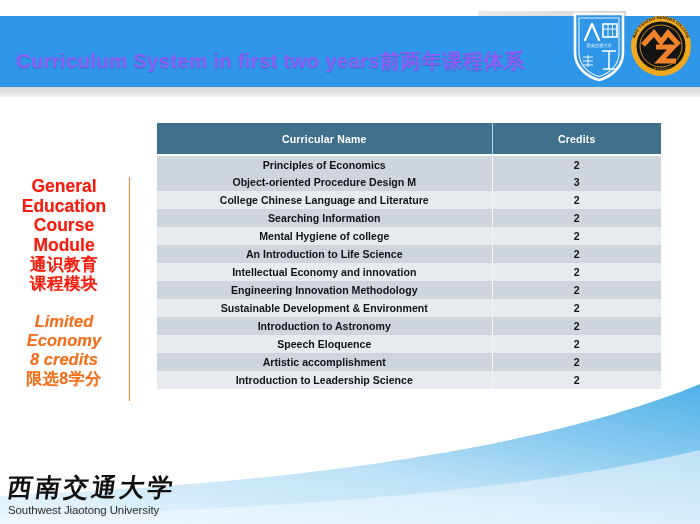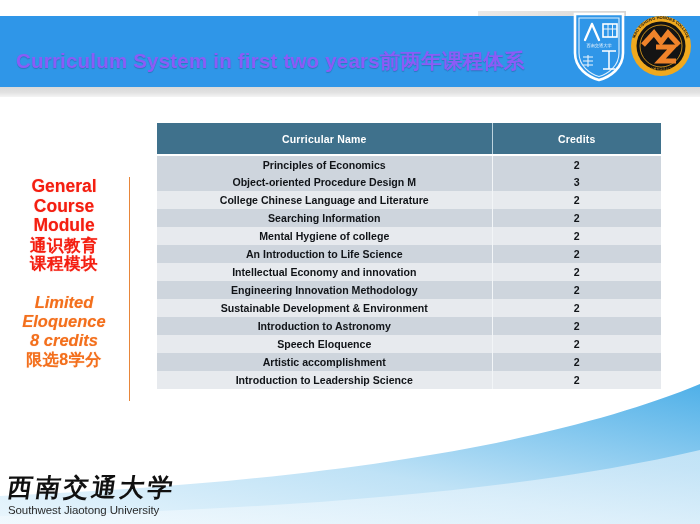--- a/index.html
+++ b/index.html
@@ -234,28 +234,29 @@
         <path id="arcTop" d="M4,31 A27,27 0 0,1 58,31"></path>
       </defs>
       <text x="31" y="55" font-size="3.2" fill="#f0a91e" text-anchor="middle" font-family="'Liberation Sans', sans-serif">西南交通大学茅以升学院</text>
     </svg>
 
   </div>
 
   <div class="sidebar">
     <div class="sidebar-red">
       <div>General</div>
+      <div>Education</div>
       <div>Course</div>
       <div>Module</div>
       <div class="cn">通识教育</div>
       <div class="cn">课程模块</div>
     </div>
     <div class="sidebar-orange">
       <div>Limited</div>
-      <div>Eloquence</div>
+      <div>Economy</div>
       <div>8 credits</div>
       <div class="cn">限选8学分</div>
     </div>
   </div>
   <div class="sidebar-divider"></div>
 
   <table class="course-table">
     <thead>
       <tr>
         <th class="col-name">Curricular Name</th>

